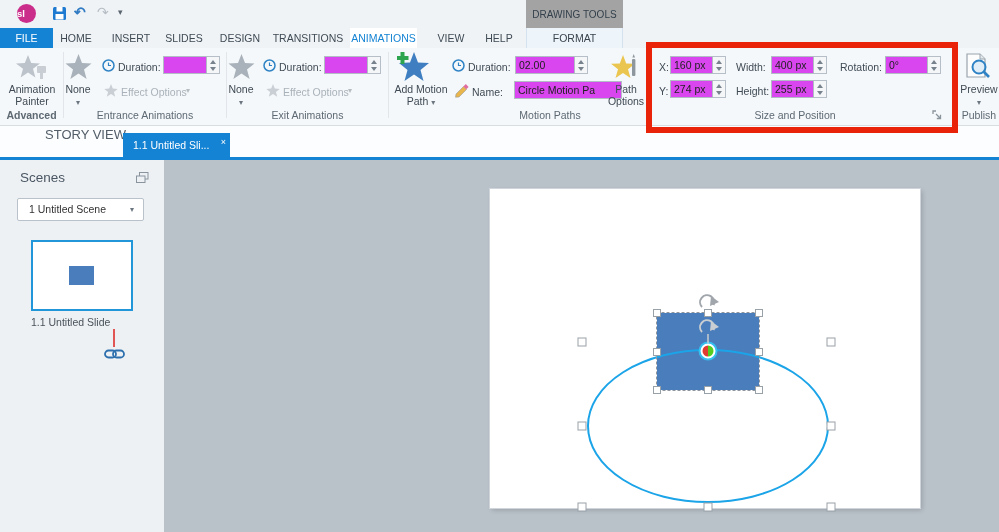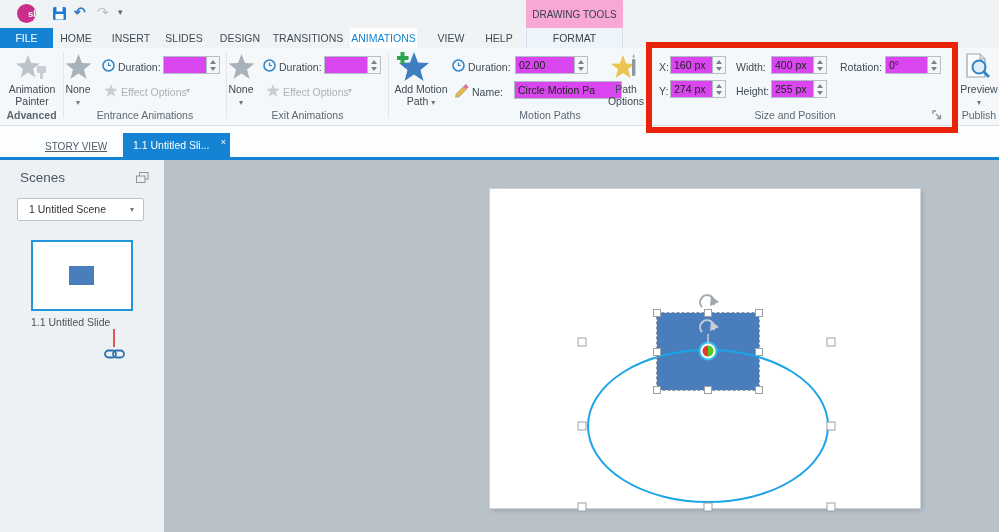--- a/index.html
+++ b/index.html
@@ -4,33 +4,33 @@
 <style>
   * { margin:0; padding:0; box-sizing:border-box; }
   html,body { width:999px; height:532px; overflow:hidden;
     font-family:"Liberation Sans", sans-serif; background:#eff3f6; }
   .abs { position:absolute; }
 
   
   #titlebar { position:absolute; left:0; top:0; width:999px; height:28px; background:#eff3f6; }
   #logo { position:absolute; left:17px; top:4px; width:19px; height:19px; border-radius:50%;
     background:#cb2e8a; color:#fff; font-size:9.5px; font-weight:bold;
-    text-align:right; line-height:19px; }
+    text-align:left; line-height:19px; }
   .qat { position:absolute; top:4px; font-size:14px; }
   #app-title { position:absolute; left:155px; top:7px; width:310px; text-align:center;
     font-size:11px; color:#3a444e; white-space:nowrap; }
 
   
   .tab { position:absolute; top:28px; height:20px; line-height:20px; font-size:10.5px;
     color:#3f4a54; transform:translateX(-50%); white-space:nowrap; cursor:default; }
   #tab-file { position:absolute; left:0; top:28px; width:53px; height:20px; background:#1583d3;
     color:#fff; font-size:10.5px; text-align:center; line-height:20px; }
   #tab-animations { position:absolute; left:350px; top:28px; width:67px; height:20px;
     background:#fff; color:#1583d3; font-size:10.5px; text-align:center; line-height:20px; }
-  #ctx-group { position:absolute; left:526px; top:0; width:97px; height:28px; background:#f9a8d4;
+  #ctx-group { position:absolute; left:526px; top:0; width:97px; height:28px; background:#a3a3a3;
     font-size:10px; color:#33404b; text-align:center; line-height:30px; }
   #ctx-tab { position:absolute; left:526px; top:28px; width:97px; height:20px; background:#eef5fa;
     border-left:1px solid #d3e2ee; border-right:1px solid #d3e2ee;
     font-size:10.5px; color:#39434d; text-align:center; line-height:20px; }
 
   
   #ribbon { position:absolute; left:0; top:48px; width:999px; height:78px; background:#f5f8fa;
     border-bottom:1px solid #d8dde2; }
   .sep { position:absolute; width:1px; top:4px; height:66px; background:#e2e6ea; }
   .lbl { position:absolute; font-size:10.5px; color:#3f4a54; white-space:nowrap; }
@@ -46,22 +46,22 @@
   .tdn { width:0; height:0; border:3px solid transparent; border-top:4px solid #77828c; }
   .btnlbl { position:absolute; font-size:10.5px; color:#3f4a54; text-align:center; line-height:12px; }
   .caret { font-size:8px; color:#6b7680; }
 
   
   #highlight-box { position:absolute; left:646px; top:42px; width:312px; height:91px;
     border:6px solid #e8230a; z-index:50; pointer-events:none; }
 
   
   #viewstrip { position:absolute; left:0; top:126px; width:999px; height:34px; background:#fbfdfe; }
-  #story-view-tab { position:absolute; left:22px; top:135px; height:24px; line-height:24px;
-    font-size:10px; color:#525d68;text-decoration:underline; }
+  #story-view-tab { position:absolute; left:22px; top:123px; height:24px; line-height:24px;
+    font-size:13px; color:#525d68; }
   #slide-tab { position:absolute; left:123px; top:133px; width:107px; height:24px;
     background:#1583d3; color:#fff; font-size:10.5px; line-height:24px; padding-left:10px; }
   #slide-tab-close { position:absolute; right:4px; top:-3px; font-size:9px; color:#fff; }
   #strip-underline { position:absolute; left:0; top:157px; width:999px; height:3px; background:#1583d3; }
 
   
   #scenes-panel { position:absolute; left:0; top:160px; width:164px; height:372px; background:#edf1f4; }
   #scenes-title { position:absolute; left:20px; top:10px; font-size:13.5px; color:#4a5663; }
   #scene-select { position:absolute; left:17px; top:38px; width:127px; height:23px; background:#fff;
     border:1px solid #b9c2ca; border-radius:2px; font-size:10.5px; color:#333; line-height:21px;

